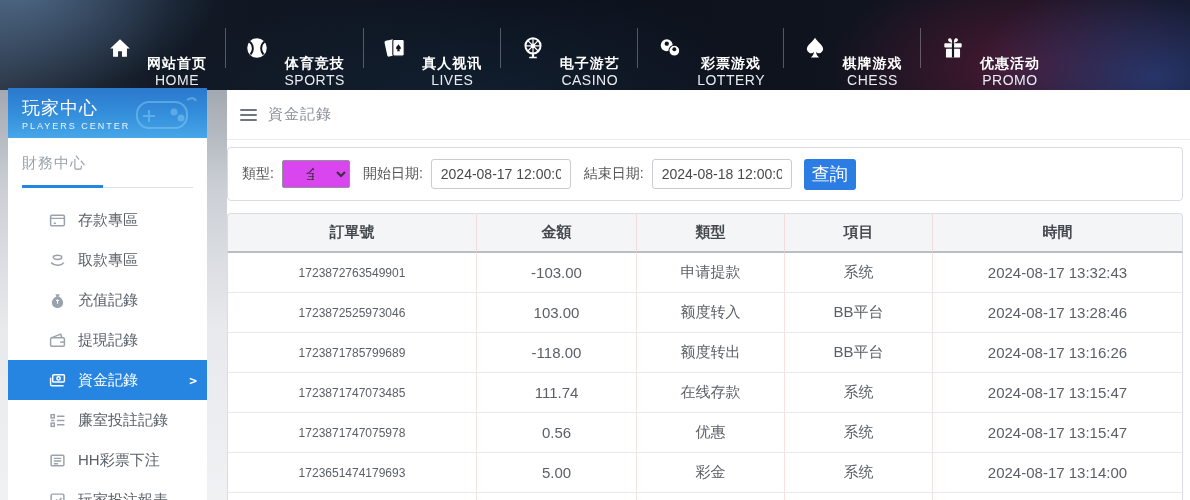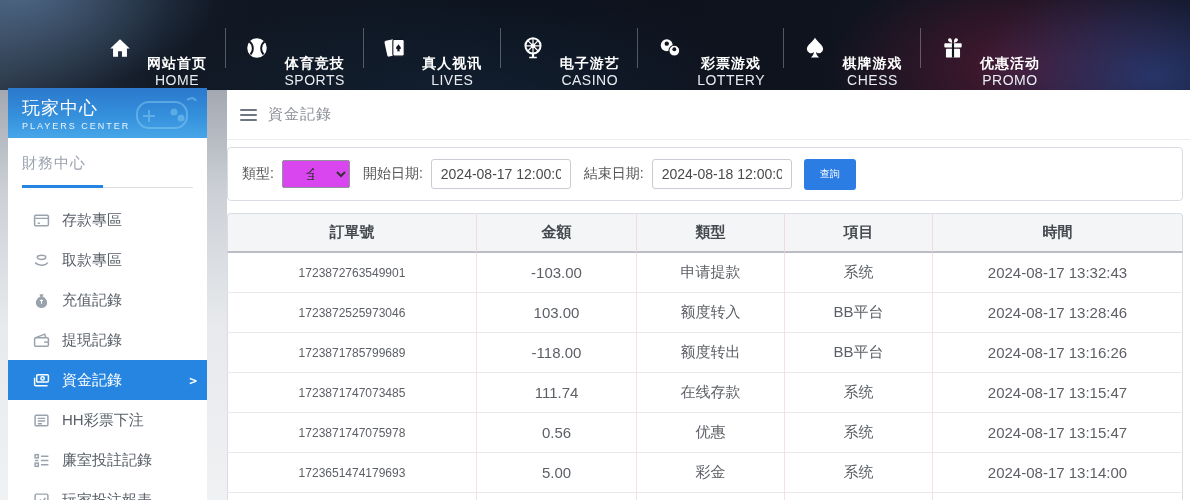--- a/index.html
+++ b/index.html
@@ -32,21 +32,21 @@
     position:relative; padding:8px 0 0 14px; overflow:hidden; }
   .sb-title-zh { color:#fff; font-size:18px; letter-spacing:1px; display:block; }
   .sb-title-en { color:#eaf4fd; font-size:9px; letter-spacing:2px; display:block; margin-top:1px; }
   .sb-gamepad { position:absolute; right:8px; top:4px; opacity:.45; }
   .sb-section { padding:16px 14px 0 14px; }
   .sb-section-title { color:#9aa2ac; font-size:15px; letter-spacing:1px; }
   .sb-underline { position:relative; margin-top:12px; height:3px; }
   .sb-underline .full { position:absolute; left:0; right:0; bottom:0; height:1px; background:#dcdfe3; }
   .sb-underline .seg { position:absolute; left:0; bottom:0; width:81px; height:3px; background:#2585e0; }
   .sb-menu { margin-top:12px; list-style:none; }
-  .sb-item { height:40px; display:flex; align-items:center; padding-left:25px; cursor:pointer;
+  .sb-item { height:40px; display:flex; align-items:center; padding-left:41px; cursor:pointer;
     color:#5a6068; font-size:15px; position:relative; }
   .sb-item .sb-icon { width:17px; height:17px; margin-right:12px; color:#9aa3ad;
     display:flex; align-items:center; justify-content:center; flex:0 0 17px; }
   .sb-item.active { background:#2585e0; color:#fff; }
   .sb-item.active .sb-icon { color:#fff; }
   .sb-chevron { position:absolute; right:10px; color:#fff; font-size:13px; font-weight:bold;
     font-family:"DejaVu Sans Mono",monospace; }
 
   
   .main { position:absolute; left:227px; top:90px; right:0; bottom:0; background:#fff; overflow:hidden; }
@@ -60,21 +60,21 @@
     display:flex; align-items:center; padding-left:14px; font-size:14px; color:#555; }
   .f-label { margin-right:8px; }
   .f-gap { margin-left:13px; }
   select.f-select { width:68px; height:28px; border:1px solid #8f9499; border-radius:2px;
     font-size:14px; color:#333; padding:0 19px; background:#d946ef;
     font-family:"Liberation Sans","DejaVu Sans",sans-serif; }
   input.f-input { width:140px; height:30px; border:1px solid #c9cdd3; border-radius:3px;
     font-size:14px; color:#4a4a4a; padding:0 9px;
     font-family:"Liberation Sans","DejaVu Sans",sans-serif; }
   .f-button { margin-left:12px; width:52px; height:31px; background:#2b7de3; color:#fff;
-    border:none; border-radius:3px; font-size:10px; cursor:pointer;
+    border:none; border-radius:3px; font-size:18px; cursor:pointer;
     font-family:"Liberation Sans","DejaVu Sans",sans-serif; }
 
   table.records { margin-top:12px; width:956px; border-collapse:separate; border-spacing:0;
     table-layout:fixed; }
   .records th, .records td { text-align:center; overflow:hidden; white-space:nowrap; }
   .records th { height:40px; background:#f4f5f6; color:#44494f; font-size:15px; font-weight:bold;
     border-bottom:2px solid #babec4; border-right:1px solid #f0dcdc; border-top:1px solid #d9dde3; }
   .records th:first-child { border-left:1px solid #d9dde3; border-top-left-radius:4px; }
   .records th:last-child  { border-right:1px solid #d9dde3; border-top-right-radius:4px; }
   .records td { height:40px; color:#5c6066; font-size:15px;
@@ -263,35 +263,35 @@
             <path d="M1.5 5.5v6.2c0 .7.5 1.3 1.2 1.3h11"></path>
             <circle cx="9" cy="6" r="1.6"></circle>
           </svg>
       </span>
       <span>資金記錄</span>
       <span class="sb-chevron">&gt;</span>
     </li>
     <li class="sb-item">
       <span class="sb-icon">
         <svg width="17" height="17" viewBox="0 0 16 16" fill="none" stroke="currentColor" stroke-width="1.4">
-            <rect x="2" y="3" width="12" height="10" rx="1"></rect>
-            <path d="M4.5 6h7M4.5 8.5h7M4.5 11h4"></path>
-          </svg>
-      </span>
-      <span>HH彩票下注</span>
-    </li>
-    <li class="sb-item">
-      <span class="sb-icon">
-        <svg width="17" height="17" viewBox="0 0 16 16" fill="none" stroke="currentColor" stroke-width="1.4">
             <rect x="2" y="2.5" width="3" height="3"></rect>
             <rect x="2" y="10.5" width="3" height="3"></rect>
             <path d="M7.5 4h7M7.5 8h7M2 8h3M7.5 12h7"></path>
           </svg>
       </span>
       <span>廉室投註記錄</span>
+    </li>
+    <li class="sb-item">
+      <span class="sb-icon">
+        <svg width="17" height="17" viewBox="0 0 16 16" fill="none" stroke="currentColor" stroke-width="1.4">
+            <rect x="2" y="3" width="12" height="10" rx="1"></rect>
+            <path d="M4.5 6h7M4.5 8.5h7M4.5 11h4"></path>
+          </svg>
+      </span>
+      <span>HH彩票下注</span>
     </li>
     <li class="sb-item">
       <span class="sb-icon">
         <svg width="17" height="17" viewBox="0 0 16 16" fill="none" stroke="currentColor" stroke-width="1.4">
             <rect x="2" y="2" width="12" height="12" rx="1.2"></rect>
             <path d="M4.5 10.5 7 7.5l2 1.5 2.8-3.5"></path>
           </svg>
       </span>
       <span>玩家投注報表</span>
     </li>

